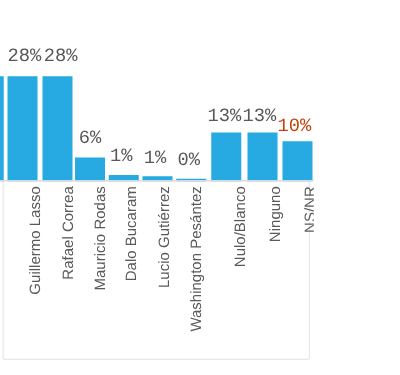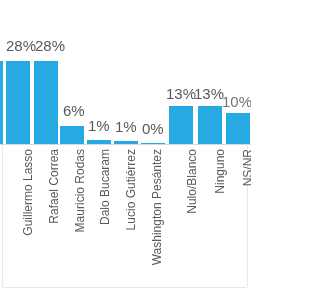--- a/index.html
+++ b/index.html
@@ -59,21 +59,21 @@
     left: 0;
     top: 144px;
     width: 251px;
     height: 1px;
     background: #d9d9d9;
   }
 
   
   .value-label {
     position: absolute;
-    font-family: Liberation Sans, sans-serif;
+    font-family: Liberation Mono, monospace;
     font-size: 15px;
     color: #595959;
     white-space: nowrap;
     line-height: 1;
   }
 
   
   #category-labels {
     position: absolute;
     left: 0;
@@ -115,21 +115,21 @@
       </div>
     <div id="value-labels-layer">
         <div class="value-label" style="left: 6px; top: 38px; color: rgb(89, 89, 89);">28%</div>
         <div class="value-label" style="left: 35px; top: 38px; color: rgb(89, 89, 89);">28%</div>
         <div class="value-label" style="left: 63px; top: 103px; color: rgb(89, 89, 89);">6%</div>
         <div class="value-label" style="left: 88px; top: 118px; color: rgb(89, 89, 89);">1%</div>
         <div class="value-label" style="left: 115px; top: 119px; color: rgb(89, 89, 89);">1%</div>
         <div class="value-label" style="left: 142px; top: 121px; color: rgb(89, 89, 89);">0%</div>
         <div class="value-label" style="left: 166px; top: 86px; color: rgb(89, 89, 89);">13%</div>
         <div class="value-label" style="left: 194px; top: 86px; color: rgb(89, 89, 89);">13%</div>
-        <div class="value-label" style="left: 222px; top: 94px; color: #737373; text-align: center;">10%</div>
+        <div class="value-label" style="left: 222px; top: 94px; color: #c2410c; text-align: center;">10%</div>
       </div>
   </div>
 
   <div id="axis-line"></div>
 
   <div id="category-labels">
       <div class="cat-label" style="left: 22px;">Guillermo Lasso</div>
       <div class="cat-label" style="left: 48px;">Rafael Correa</div>
       <div class="cat-label" style="left: 74px;">Mauricio Rodas</div>
       <div class="cat-label" style="left: 99px;">Dalo Bucaram</div>

